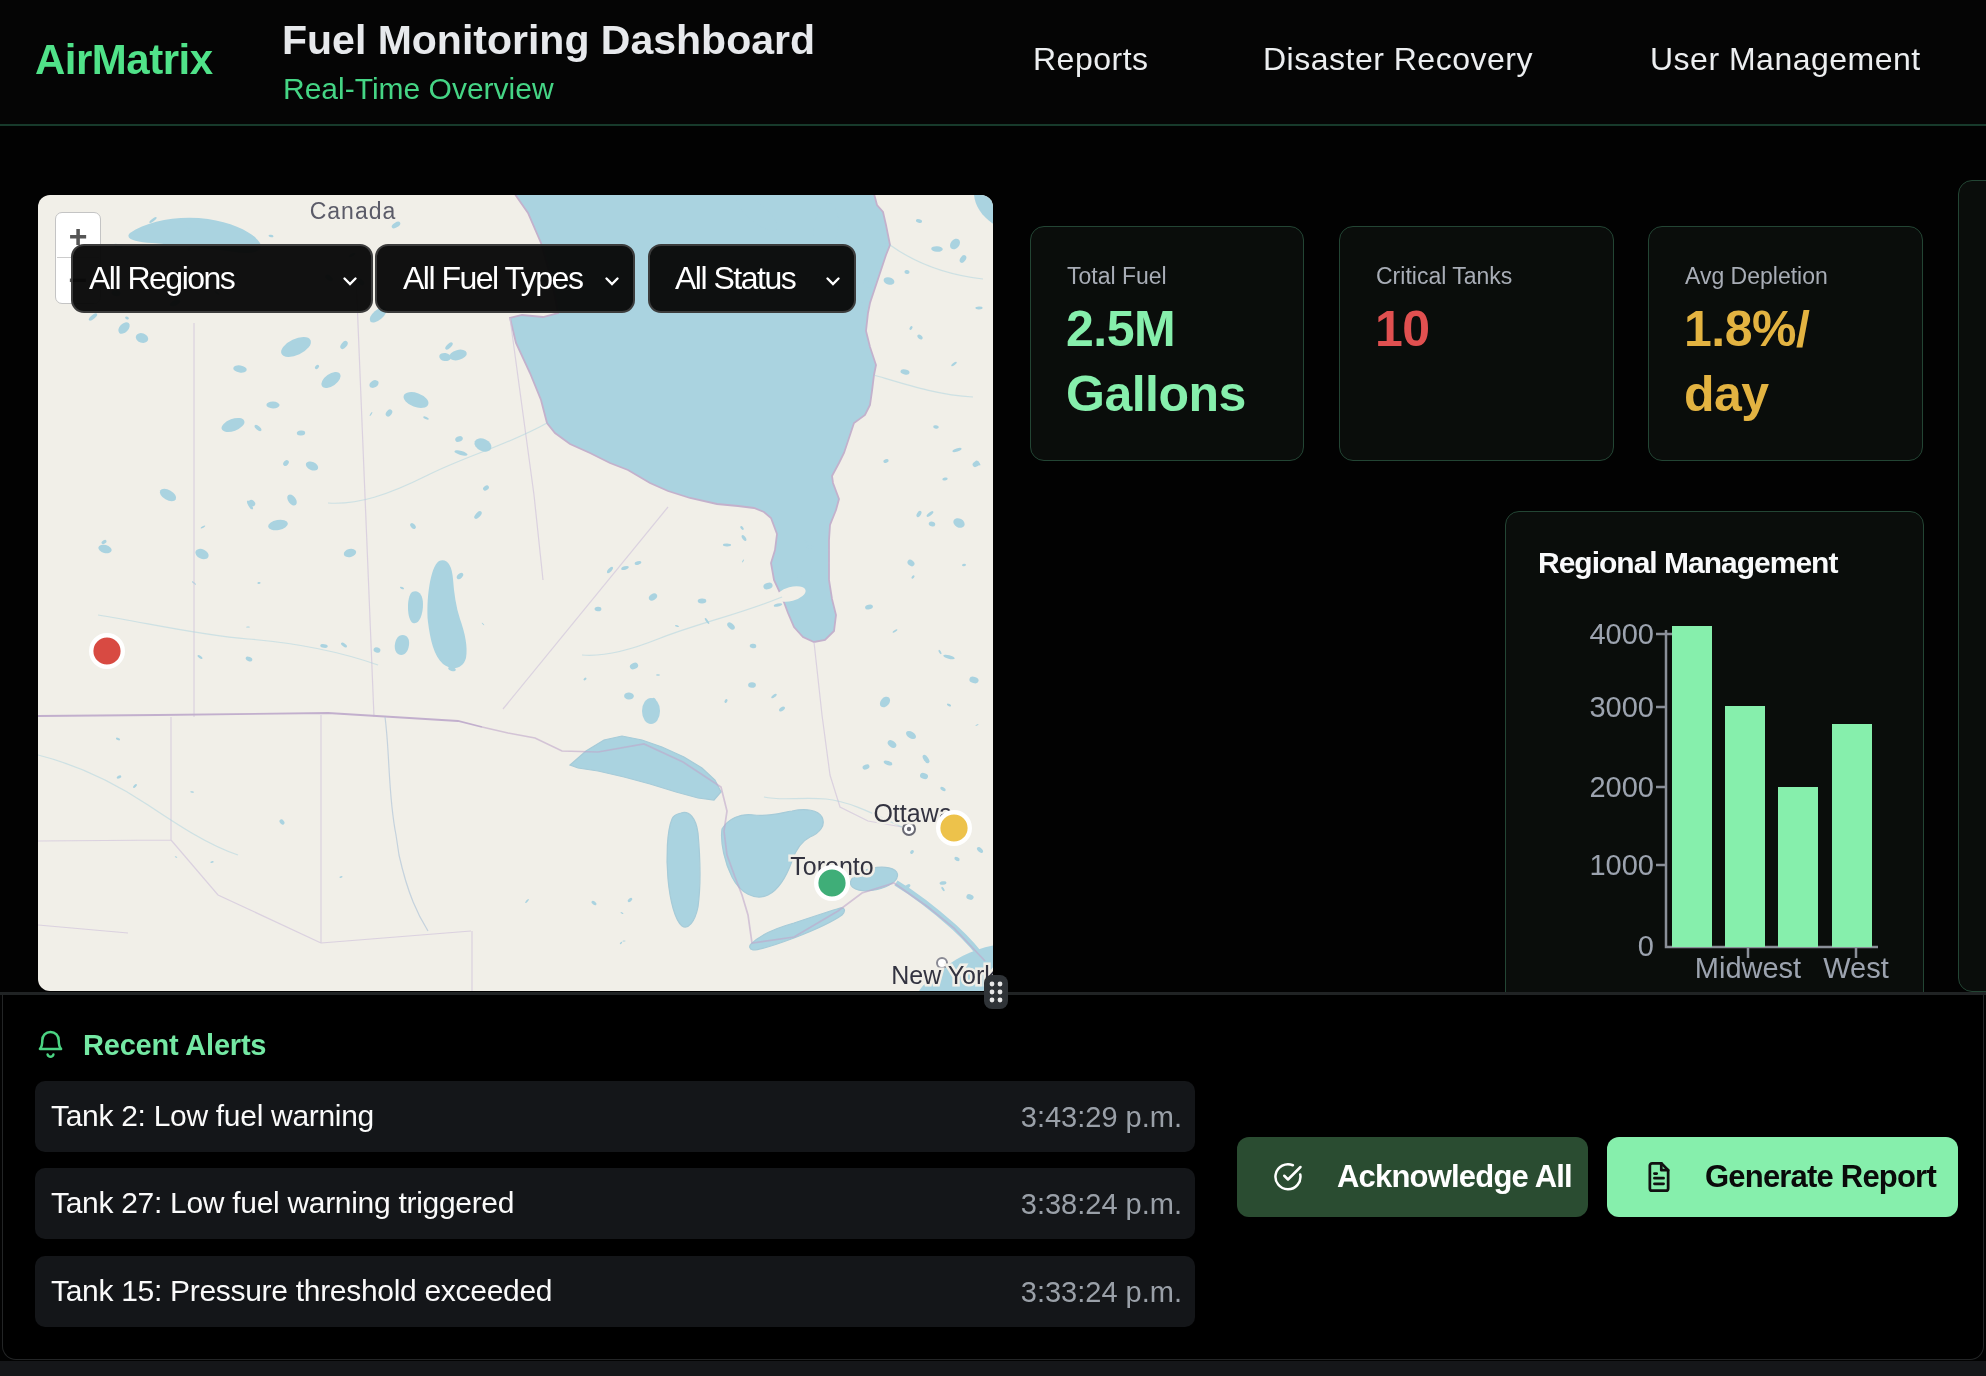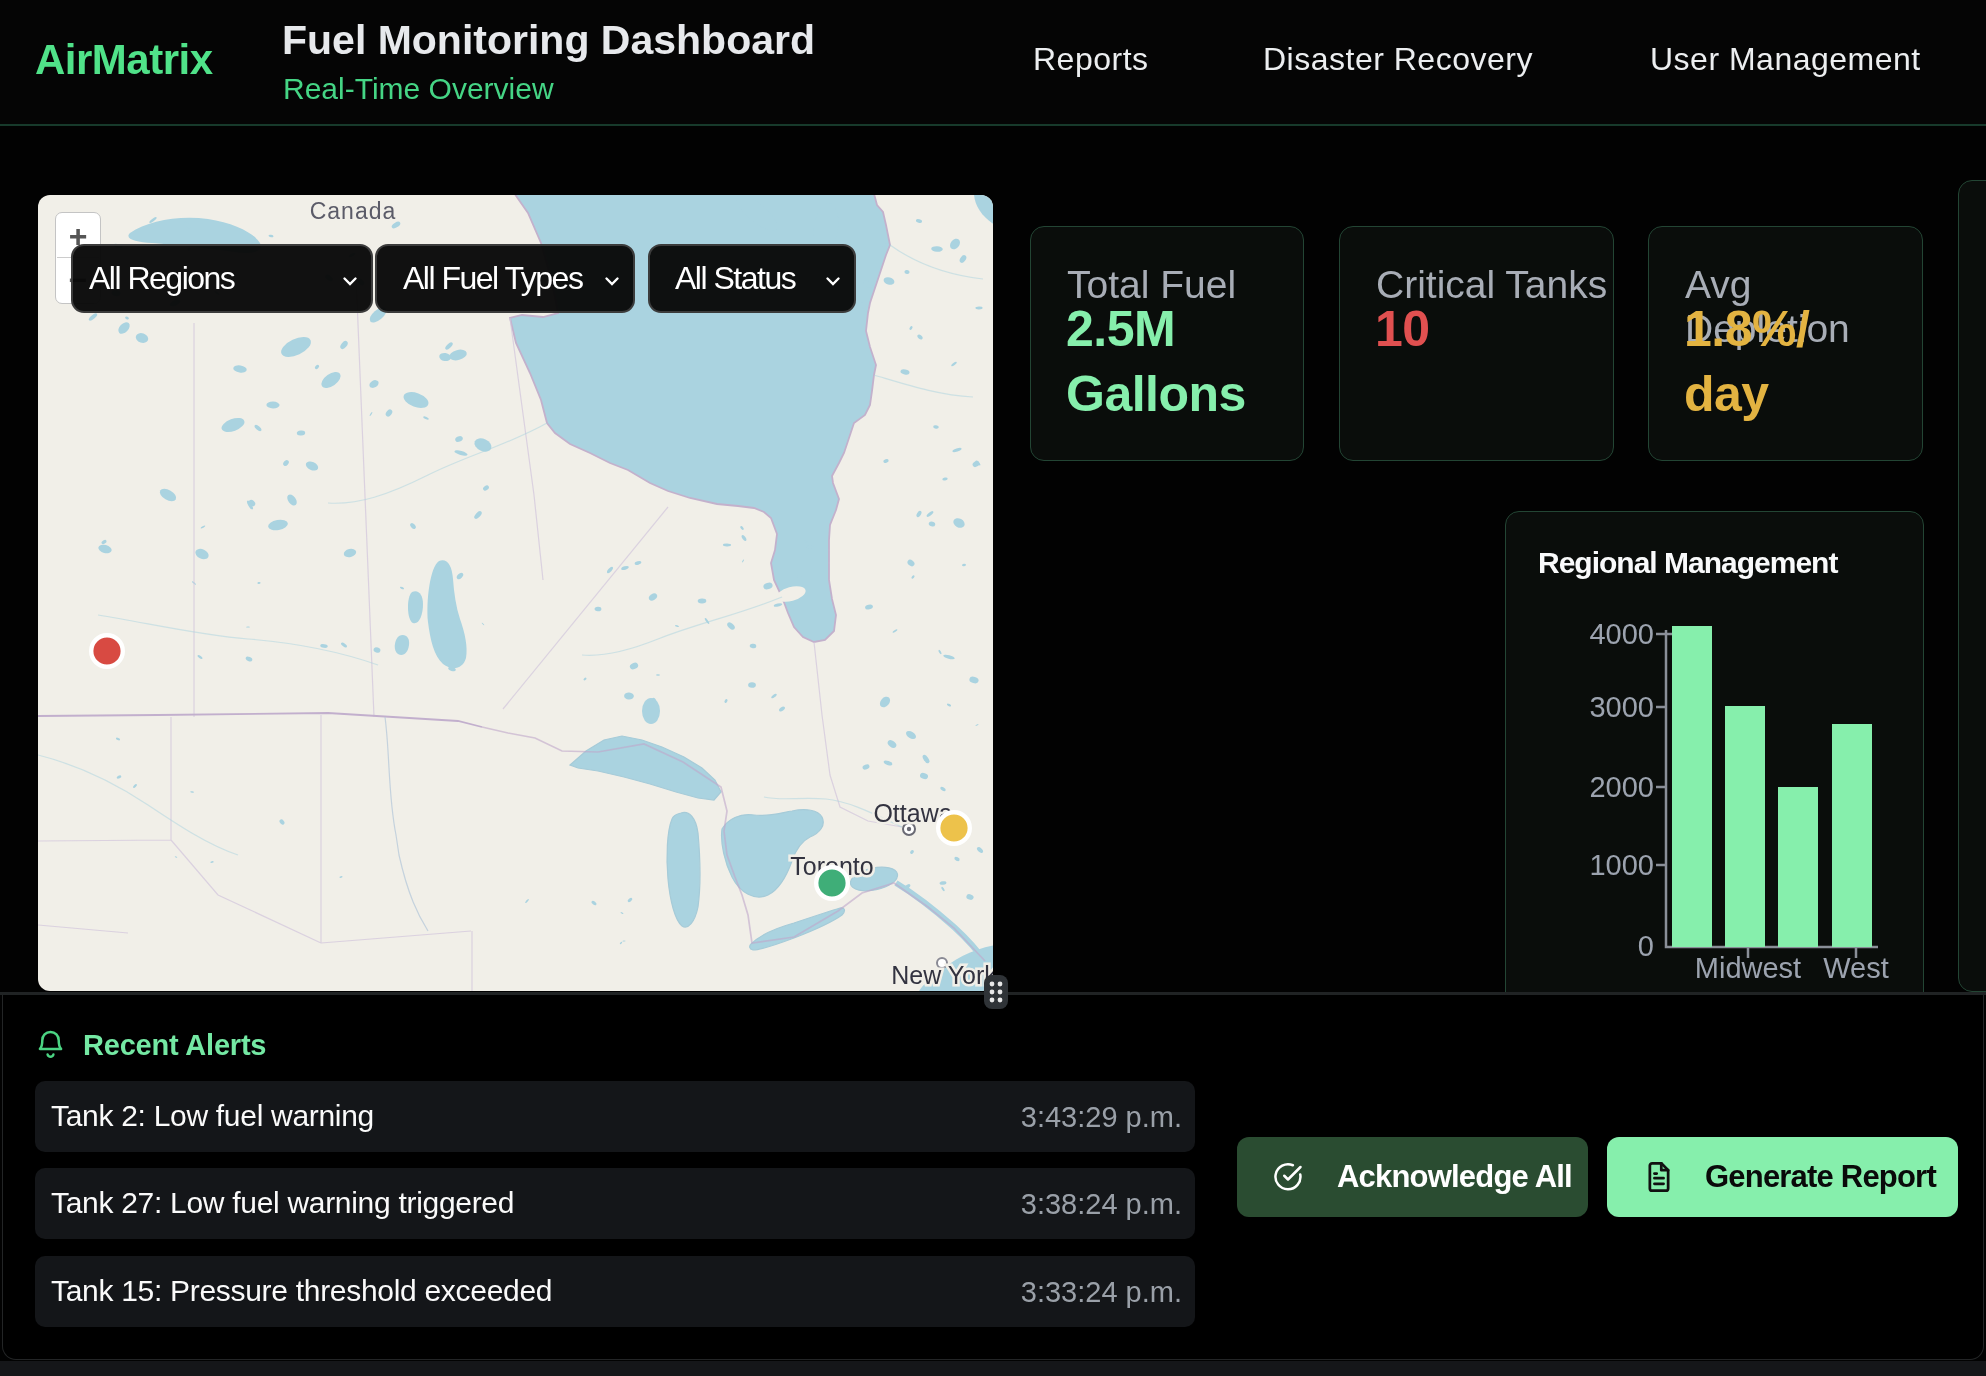--- a/index.html
+++ b/index.html
@@ -18,21 +18,21 @@
 
   
   #map { position:absolute; left:38px; top:195px; width:955px; height:796px;
     border-radius:12px; overflow:hidden; background:#f1efe8; }
   .pill { position:absolute; top:244px; height:69px; background:rgba(9,9,9,0.97);
     border:2px solid #3c3c3c; border-radius:13px; color:#fff; font-size:32px; letter-spacing:-1.5px; display:flex; align-items:center; }
   .pill svg { position:absolute; }
 
   
   .card { position:absolute; background:#0a0d0b; border:1.5px solid #234534; border-radius:14px; }
-  .stat-label { position:absolute; left:36px; top:36px; font-size:39px; font-weight:500; color:#a8adb6; }
+  .stat-label { position:absolute; left:36px; top:36px; font-size:23px; font-weight:500; color:#a8adb6; }
   .stat-value { position:absolute; left:35px; top:70px; font-size:50px; font-weight:700; line-height:65px; letter-spacing:-0.5px; }
   .chart-title { position:absolute; left:32px; top:34px; font-size:30px; font-weight:700; color:#f9fafb; letter-spacing:-1px; }
 
   
   #divider { position:absolute; left:0; top:992px; width:1986px; height:3px; background:#202324; }
   #handle { position:absolute; left:984px; top:975px; width:24px; height:34px;
     background:#2f3337; border-radius:8px; }
   #bottompanel { position:absolute; left:2px; top:995px; width:1982px; height:365px; background:#000;
     border:1px solid #232526; border-top:none; border-radius:0 0 14px 14px; }
   .alert-row { position:absolute; left:35px; width:1160px; height:71px; background:#141619;

